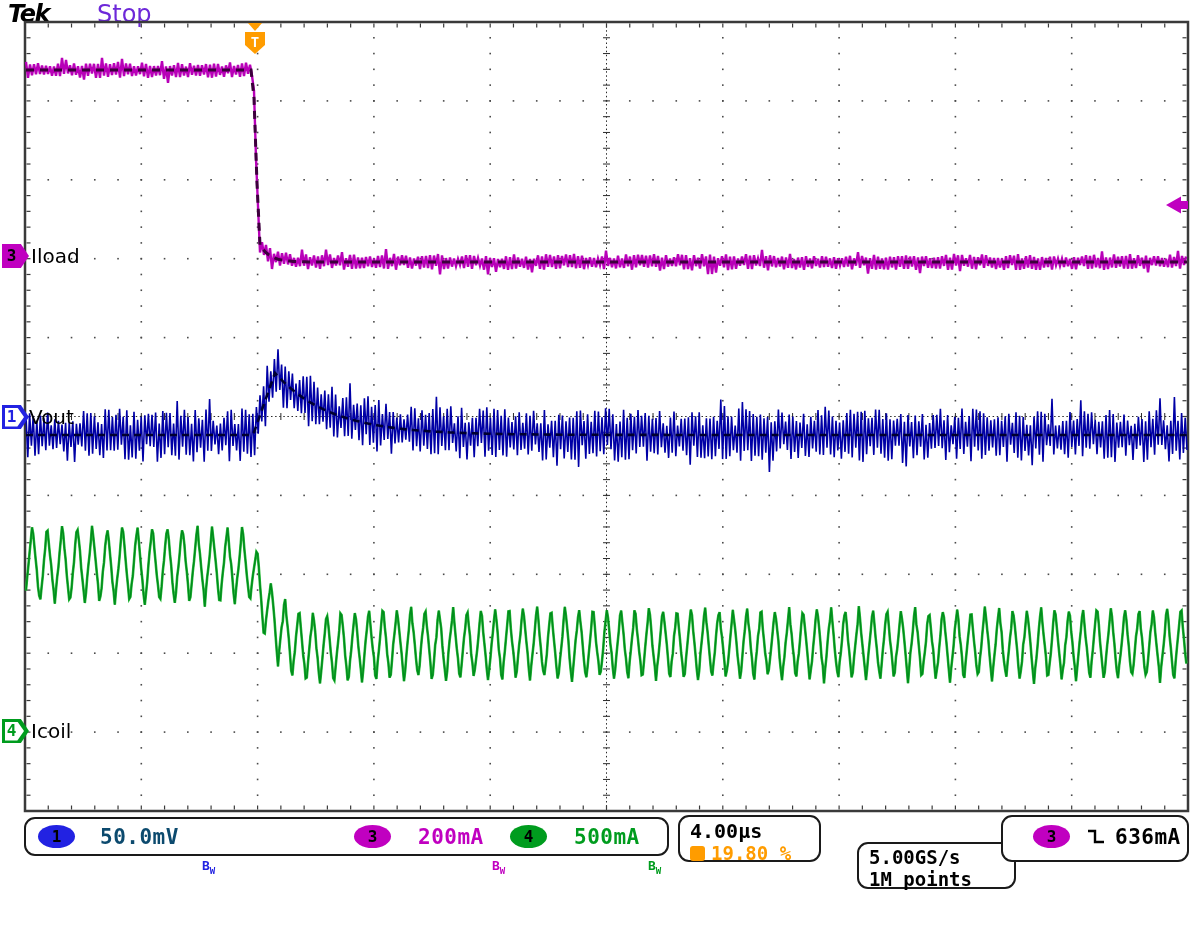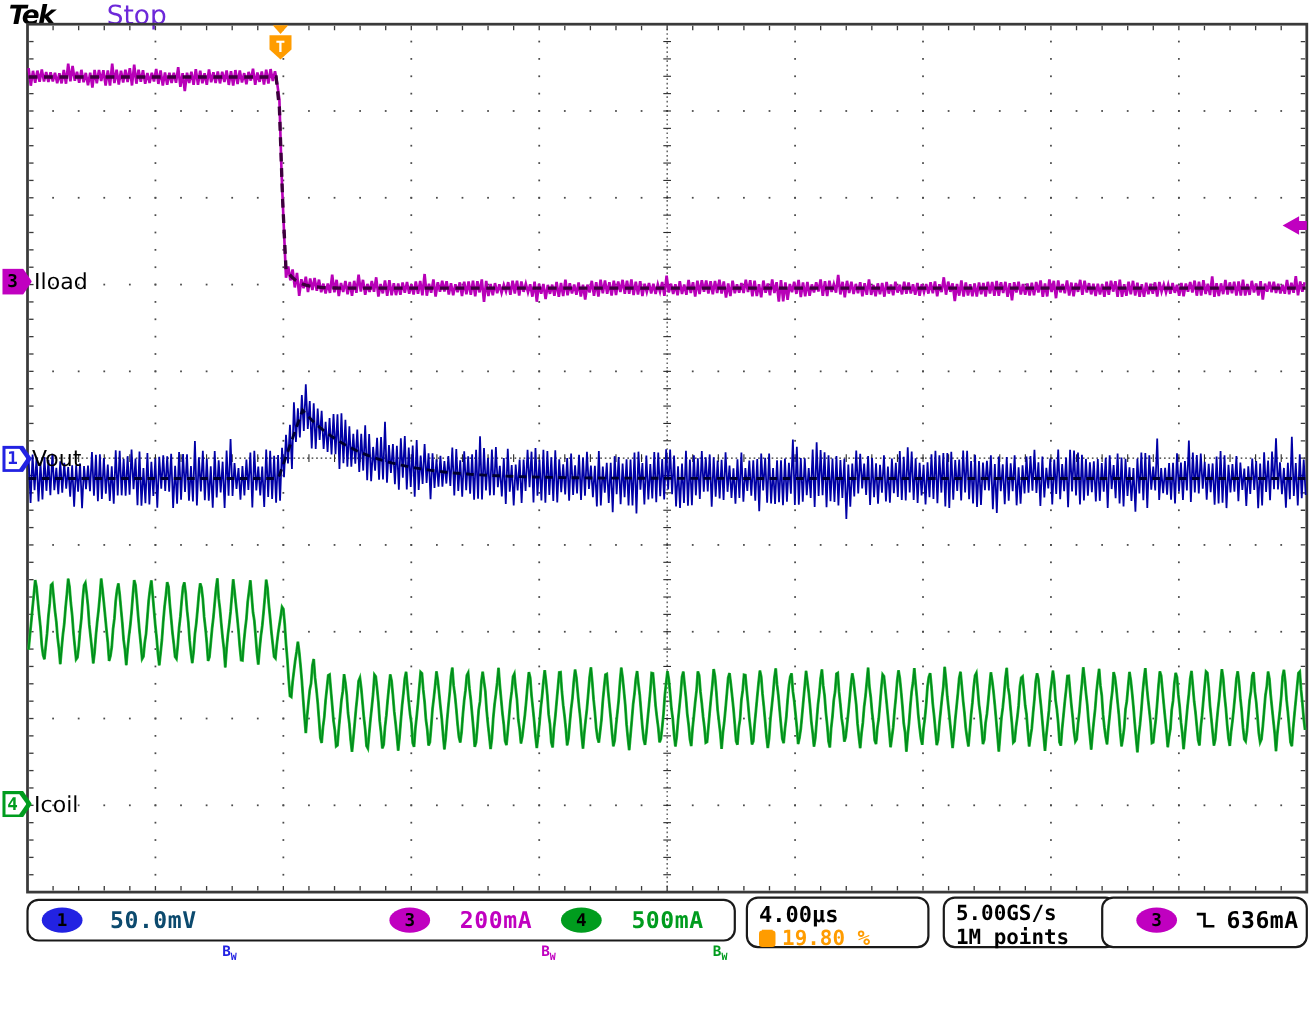--- a/index.html
+++ b/index.html
@@ -1174,31 +1174,31 @@
   <div class="rv" style="left:392px;top:6px;color:#c000c0">200mA</div>
   <div class="bw" style="left:466px;top:8px;color:#c000c0"><span>B</span><sub>W</sub></div>
 
   <div class="badge" style="left:484px;top:6px;background:#009c1e">
     <span>4</span>
     </div>
   <div class="rv" style="left:548px;top:6px;color:#009c1e">500mA</div>
   <div class="bw" style="left:622px;top:8px;color:#009c1e"><span>B</span><sub>W</sub></div>
 </div>
 
-<div class="box" style="left:678px;top:815px;width:167px;height:47px">
+<div class="box" style="left:678px;top:815px;width:143px;height:47px">
   <div class="tline" style="top:2px">4.00µs</div>
   <div class="trigpct">
     <div class="tflag-ico">
         <span>T</span>
       </div>
     <span>19.80 %</span>
   </div>
 </div>
 
-<div class="box" style="left:857px;top:815px;width:159px;height:47px">
+<div class="box" style="left:857px;top:842px;width:159px;height:47px">
   <div class="tline" style="top:2px;font-size:19px">5.00GS/s</div>
   <div class="tline" style="top:24px;font-size:19px">1M points</div>
 </div>
 
 <div class="box" style="left:1001px;top:815px;width:188px;height:47px">
   <div class="trig-row">
     <div class="badge" style="left:30px;top:0;background:#c000c0">
       <span>3</span>
       </div>
     <svg class="edge-ico" width="22" height="20">

